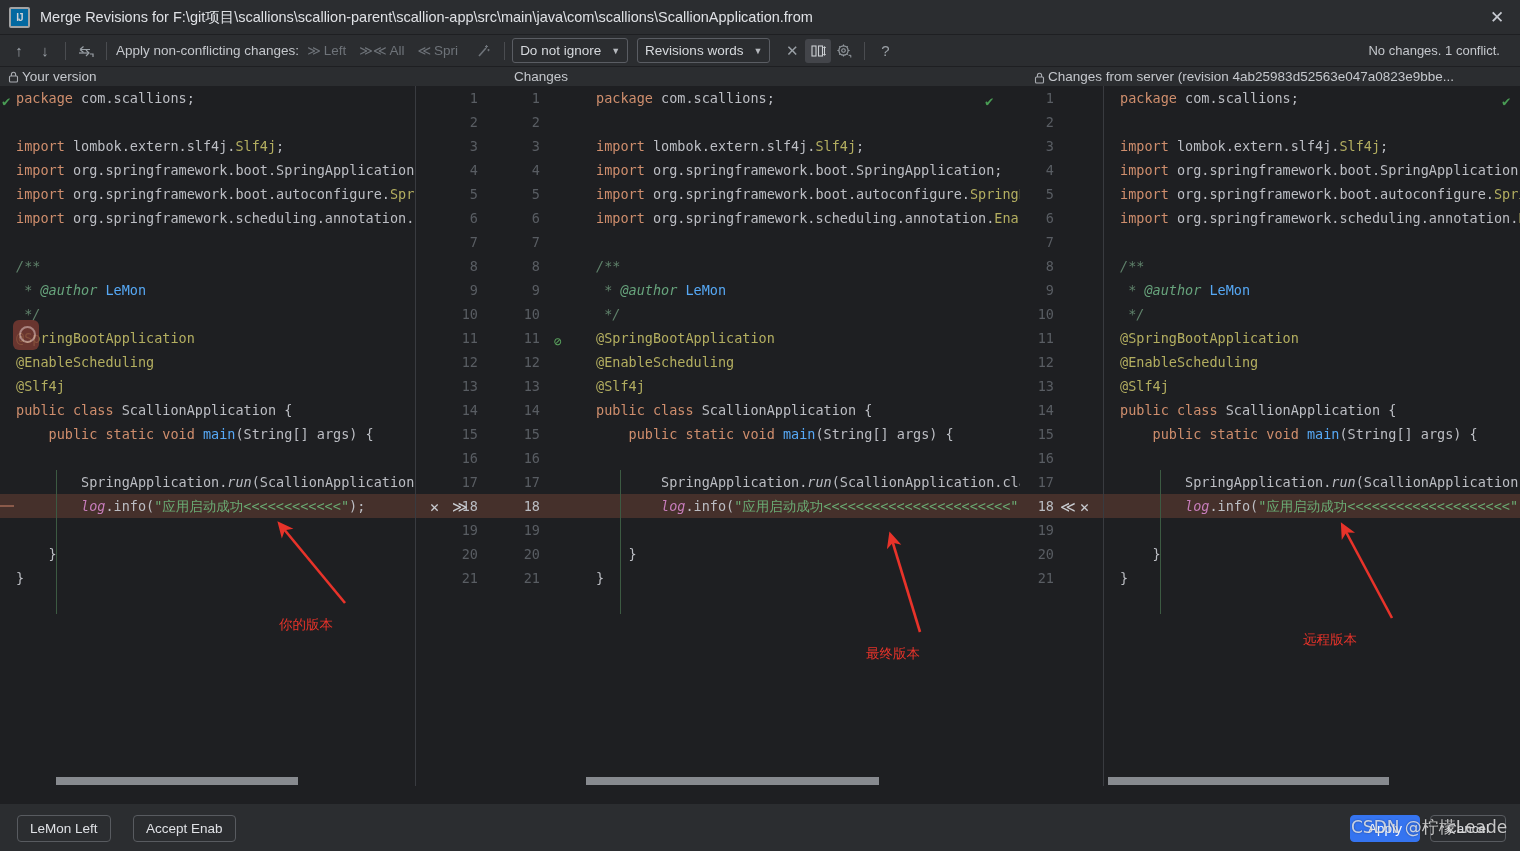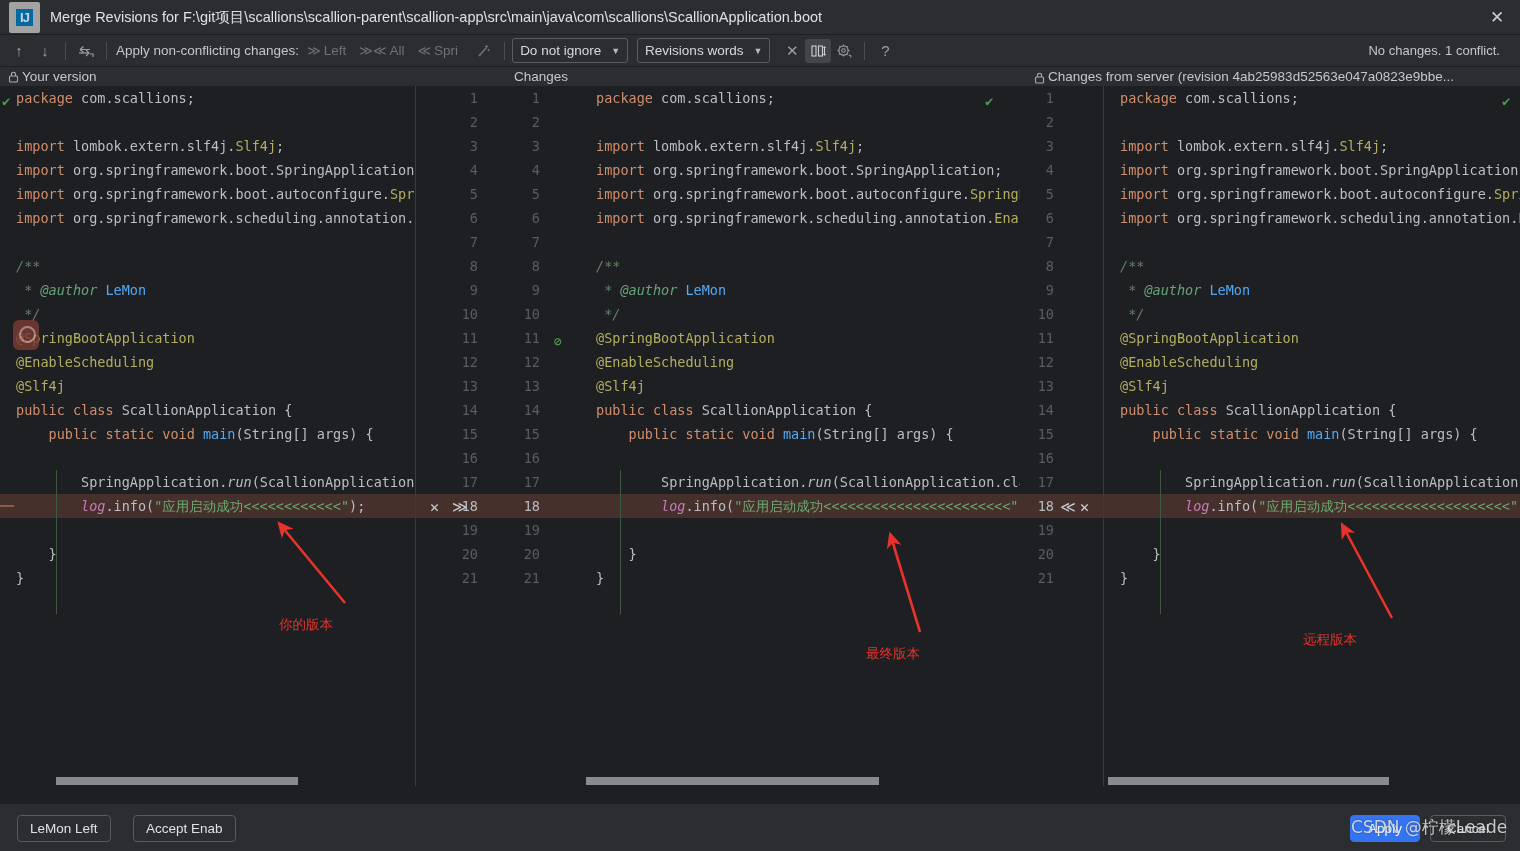--- a/index.html
+++ b/index.html
@@ -17,25 +17,25 @@
   #titlebar {
     height: 34px;
     background: #2b2d30;
     display: flex; align-items: center;
     border-bottom: 1px solid #1e1f22;
     position: relative;
   }
   #ij-logo {
     width: 17px; height: 17px;
     margin-left: 9px; margin-right: 10px;
-    border: 7px solid #a3a3a3;
+    border: 2px solid #a3a3a3;
     border-radius: 2px;
     background: #0369a1;
     display: flex; align-items: center; justify-content: center;
-    font-size: 13px; color: #cfd2d6; font-weight: bold;
+    font-size: 10px; color: #cfd2d6; font-weight: bold;
     letter-spacing: -1px;
     flex: 0 0 auto;
   }
   #win-title {
     font-size: 14.5px; color: #dfe1e5;
     white-space: nowrap; overflow: hidden;
   }
   #win-close {
     position: absolute; right: 0; top: 0;
     width: 46px; height: 34px;
@@ -238,21 +238,21 @@
     white-space: nowrap;
     pointer-events: none;
     text-shadow: 0 0 2px rgba(0,0,0,.45);
   }
 </style>
 </head>
 <body>
 
 <div id="titlebar">
   <div id="ij-logo">IJ</div>
-  <div id="win-title">Merge Revisions for F:\git项目\scallions\scallion-parent\scallion-app\src\main\java\com\scallions\ScallionApplication.boot</div>
+  <div id="win-title">Merge Revisions for F:\git项目\scallions\scallion-parent\scallion-app\src\main\java\com\scallions\ScallionApplication.from</div>
   <div id="win-close">✕</div>
 </div>
 
 <div id="toolbar">
   <div class="tb-icon">↑</div>
   <div class="tb-icon">↓</div>
   <div class="tb-sep"></div>
   <div class="tb-icon">
     <svg width="17" height="15" viewBox="0 0 17 15">
       <path d="M1 10 H11" stroke="#9aa0a6" stroke-width="1.2" fill="none"></path>

